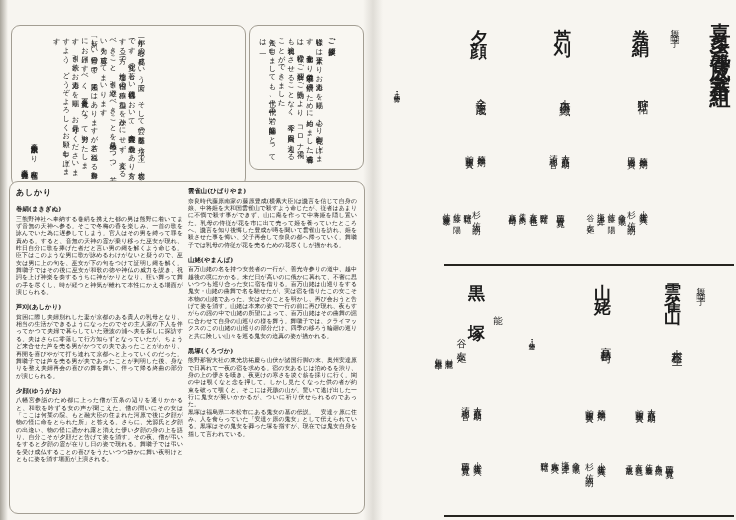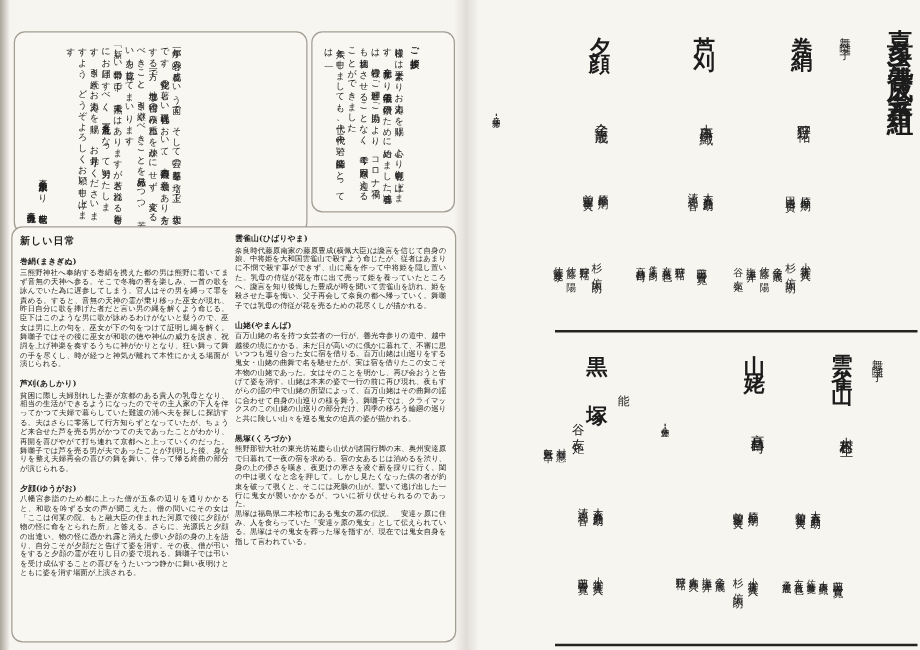--- a/index.html
+++ b/index.html
@@ -54,21 +54,21 @@
     <div class="box" style="left:11px;top:25px;width:233px;height:160px;">
       <div class="greet">
         <div class="greet-body">年一年が心身の成長という面で、そして芸の基盤を培う上で、大切な歳月です。変化の著しい現代社会において、古典芸能の意義やあり方を模索する一方で、地道な稽古の積み重ねを疎かにせず、変えるべきこと、引き継ぐべきことを見極めつつ、若い力を育成してまいります。
 「新しい日常」の中で、未熟ではありますが若さ溢れる舞台を皆様にお届けすべく、喜多流一丸となって努力いたします。引き続きお力添えを賜り、お見守りくださいますよう、どうぞよろしくお願い申し上げます。</div>
         <div class="sig sig1">喜多流宗家預かり　友枝昭世</div>
         <div class="sig sig2">喜多流職分会</div>
       </div>
     </div>
 
     <div class="box" style="left:9px;top:181px;width:354px;height:331px;">
-      <div class="ky-head" style="left:6px;top:5px;">新しい日常</div>
+      <div class="ky-head" style="left:6px;top:5px;">あしかり</div>
 
       <div class="ky-col" style="left:6px;top:23px;width:167px;">
         <div class="ent">
           <div class="ent-t">巻絹(まきぎぬ)</div>
           <div class="ent-b">三熊野神社へ奉納する巻絹を携えた都の男は熊野に着いてまず音無の天神へ参る。そこで冬梅の香を楽しみ、一首の歌を詠んでいた為に遅参してしまう。官人はその男を縛って罪を責める。すると、音無の天神の霊が乗り移った巫女が現れ、昨日自分に歌を捧げた者だと言い男の縄を解くよう命じる。臣下はこのような男に歌が詠めるわけがないと疑うので、巫女は男に上の句を、巫女が下の句をつけて証明し縄を解く。舞囃子ではその後に巫女が和歌の徳や神仏の威力を説き、祝詞を上げ神楽を奏するうちに神がかりとなり、狂い舞って舞の手を尽くし、時が経つと神気が離れて本性にかえる場面が演じられる。</div>
         </div>
         <div class="ent">
           <div class="ent-t">芦刈(あしかり)</div>
           <div class="ent-b">貧困に際し夫婦別れした妻が京都のある貴人の乳母となり、相当の生活ができるようになったのでその主人家の下人を伴ってかつて夫婦で暮らしていた難波の浦へ夫を探しに探訪する。夫はさらに零落して行方知らずとなっていたが、ちょうど来合せた芦を売る男がかつての夫であったことがわかり、再開を喜びやがて打ち連れて京都へと上っていくのだった。舞囃子では芦を売る男が夫であったことが判明した後、身なりを整え夫婦再会の喜びの舞を舞い、伴って帰る終曲の部分が演じられる。</div>
         </div>

